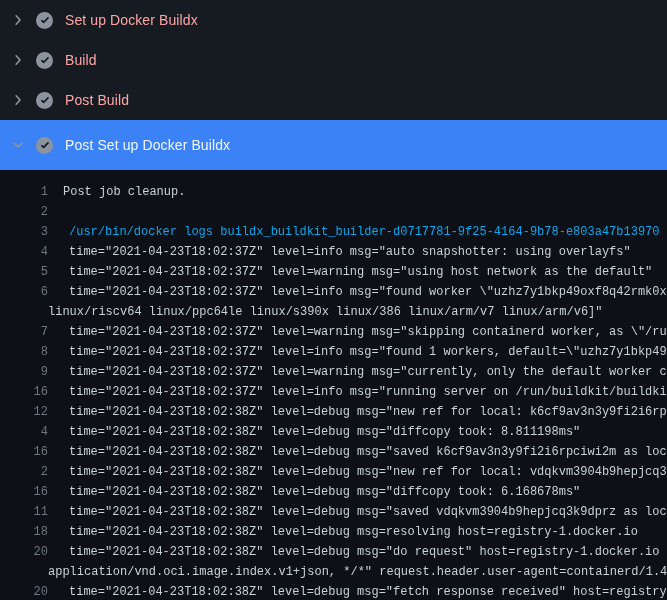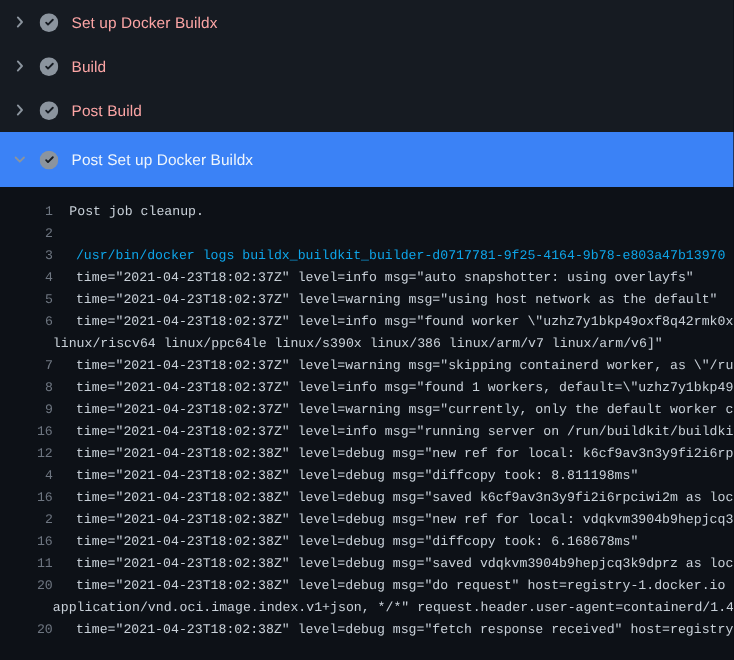--- a/index.html
+++ b/index.html
@@ -163,20 +163,24 @@
   <div class="lrow kind-log">
     <span class="num">16</span>
     <span class="text">time="2021-04-23T18:02:38Z" level=debug msg="diffcopy took: 6.168678ms"</span>
   </div>
 
   <div class="lrow kind-log">
     <span class="num">11</span>
     <span class="text">time="2021-04-23T18:02:38Z" level=debug msg="saved vdqkvm3904b9hepjcq3k9dprz as loca</span>
   </div>
 
+  <div class="lrow kind-log">
+    <span class="num">18</span>
+    <span class="text">time="2021-04-23T18:02:38Z" level=debug msg=resolving host=registry-1.docker.io</span>
+  </div>
 
   <div class="lrow kind-log">
     <span class="num">20</span>
     <span class="text">time="2021-04-23T18:02:38Z" level=debug msg="do request" host=registry-1.docker.io r</span>
   </div>
 
   <div class="lrow kind-wrap">
     <span class="num"></span>
     <span class="text">application/vnd.oci.image.index.v1+json, */*" request.header.user-agent=containerd/1.4</span>
   </div>

